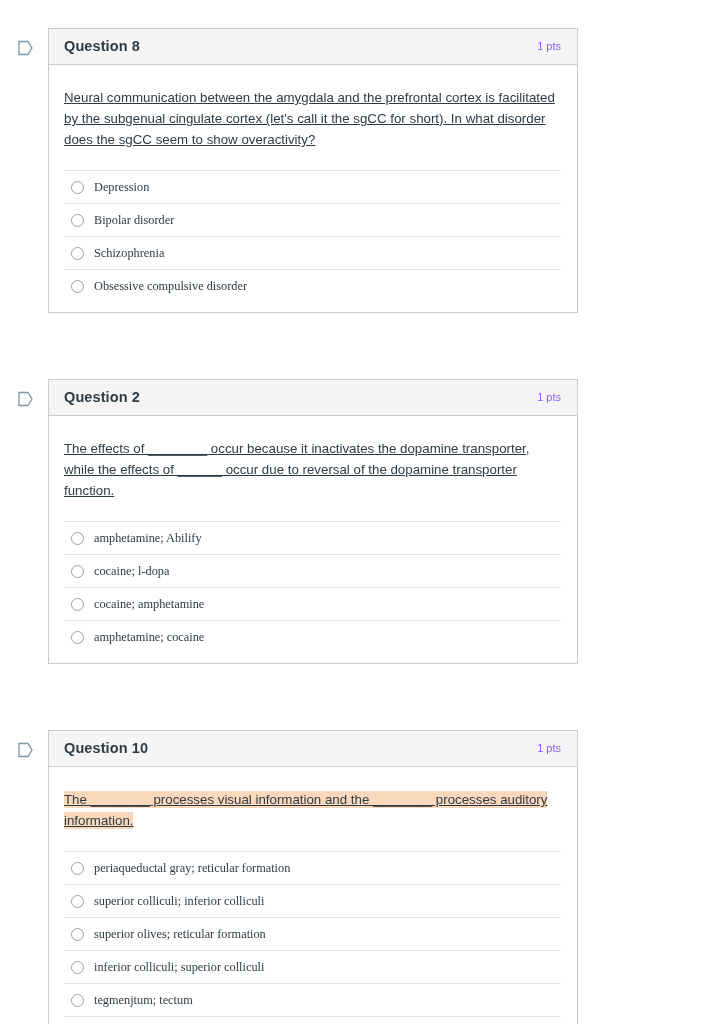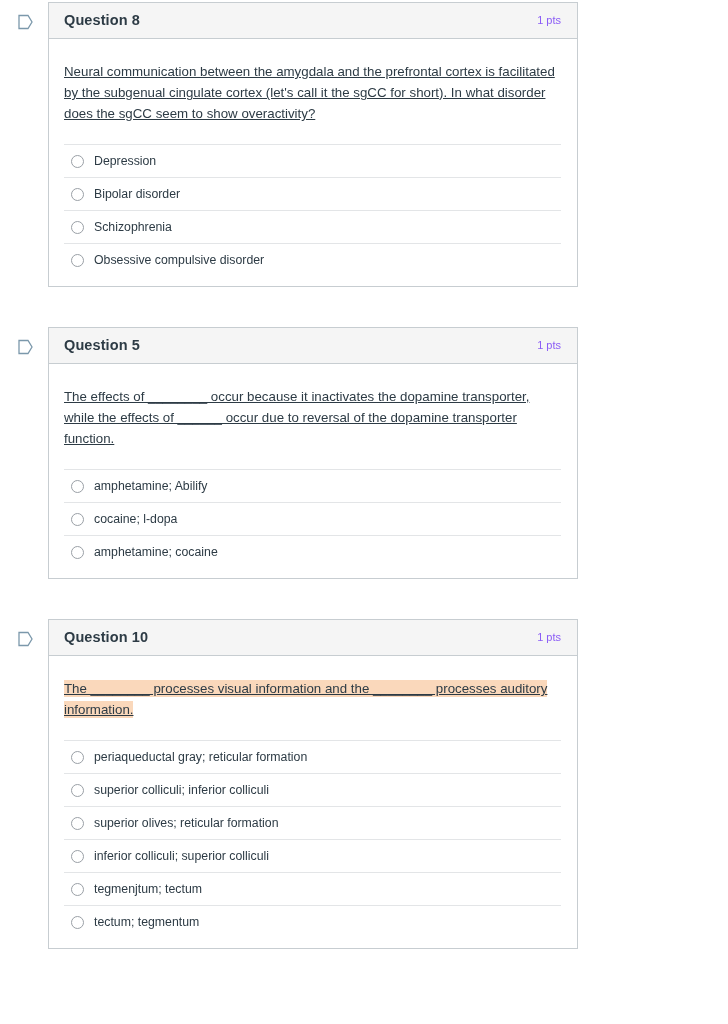--- a/index.html
+++ b/index.html
@@ -22,20 +22,21 @@
 
   
   .question-block {
     position: relative;
     display: flex;
     align-items: flex-start;
     padding-left: 18px;
     padding-right: 22px;
     box-sizing: border-box;
     width: 600px;
+    margin-top: 26px;
   }
 
   .flag-gutter {
     width: 30px;
     flex: 0 0 30px;
     padding-top: 12px;
     display: flex;
     justify-content: flex-start;
   }
 
@@ -101,20 +102,21 @@
     padding: 0 0 10px 0;
   }
 
   .answer-row {
     display: flex;
     align-items: center;
     border-top: 1px solid #e3e5e7;
     padding: 0 0 0 2px;
     min-height: 33px;
     box-sizing: border-box;
+    font-family: Liberation Serif, serif;
   }
 
   .radio {
     flex: 0 0 auto;
     width: 11px;
     height: 11px;
     border: 1px solid #9aa0a6;
     border-radius: 50%;
     background: #fff;
     margin: 0 10px 0 5px;
@@ -175,33 +177,37 @@
   <div class="block-gap-a"></div>
 
   <div class="question-block">
     <div class="flag-gutter">
       <svg class="flag-icon" viewBox="0 0 15 16">
         <path d="M1 1.5 H10 L14 8 L10 14.5 H1 Z" fill="none" stroke="#7b98ab" stroke-width="1.3"></path>
       </svg>
     </div>
     <div class="question-card">
       <div class="question-header">
-        <span class="question-title">Question 5</span>
+        <span class="question-title">Question 2</span>
         <span class="question-points">1 pts</span>
       </div>
       <div class="question-body">
         <p class="question-text">The effects of ________ occur because it inactivates the dopamine transporter, while the effects of ______ occur due to reversal of the dopamine transporter function.</p>
         <div class="answers">
           <div class="answer-row">
             <span class="radio"></span>
             <span class="answer-label">amphetamine; Abilify</span>
           </div>
           <div class="answer-row">
             <span class="radio"></span>
             <span class="answer-label">cocaine; l-dopa</span>
+          </div>
+          <div class="answer-row">
+            <span class="radio"></span>
+            <span class="answer-label">cocaine; amphetamine</span>
           </div>
           <div class="answer-row">
             <span class="radio"></span>
             <span class="answer-label">amphetamine; cocaine</span>
           </div>
         </div>
       </div>
     </div>
   </div>
 

